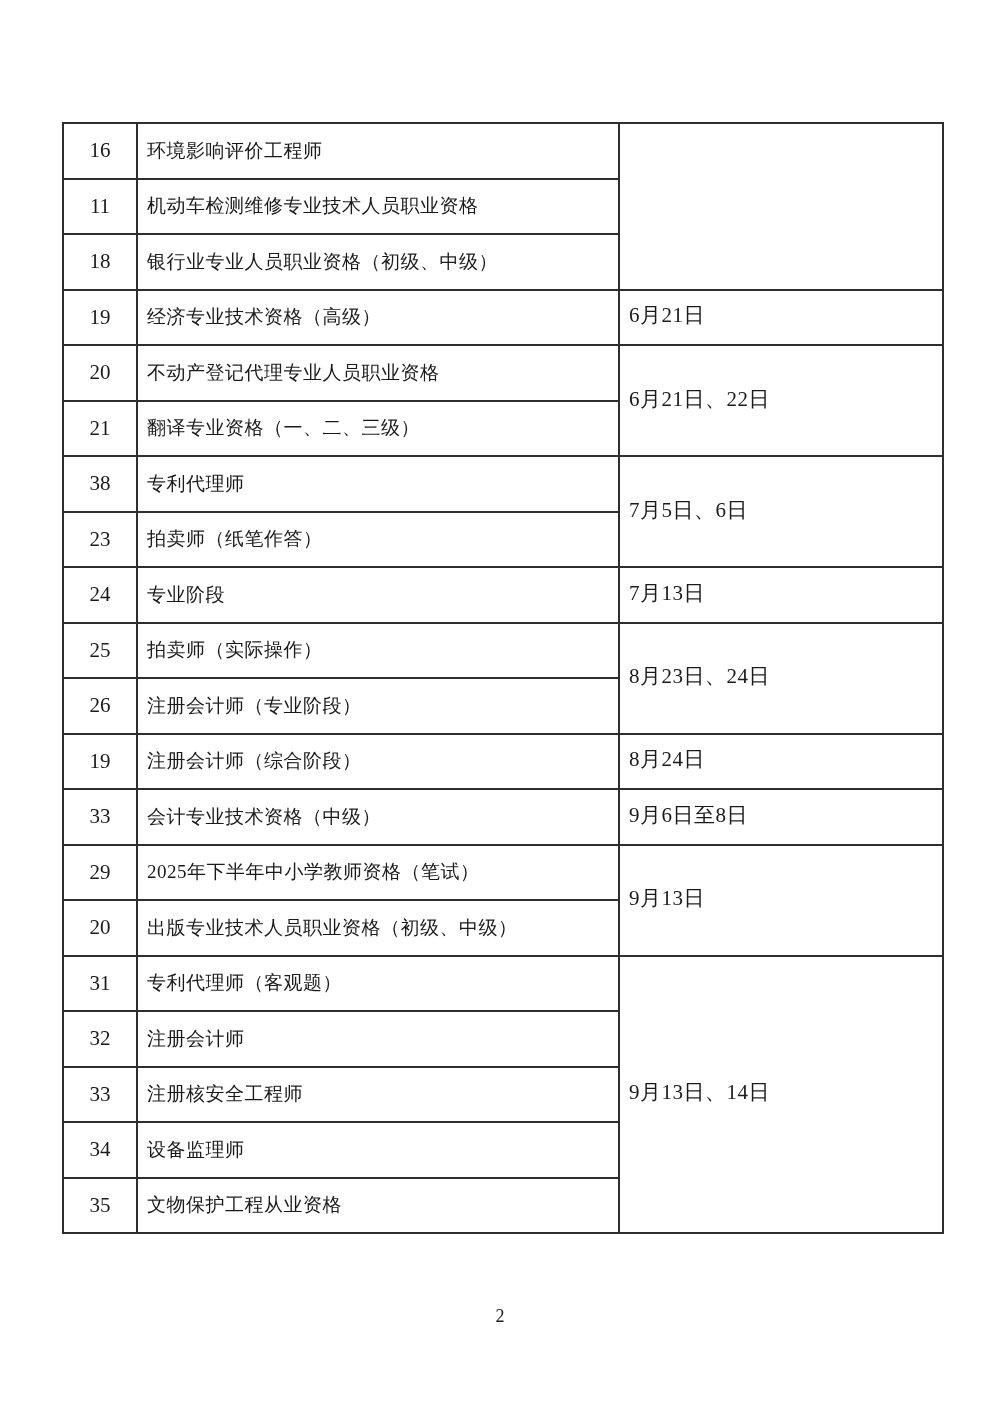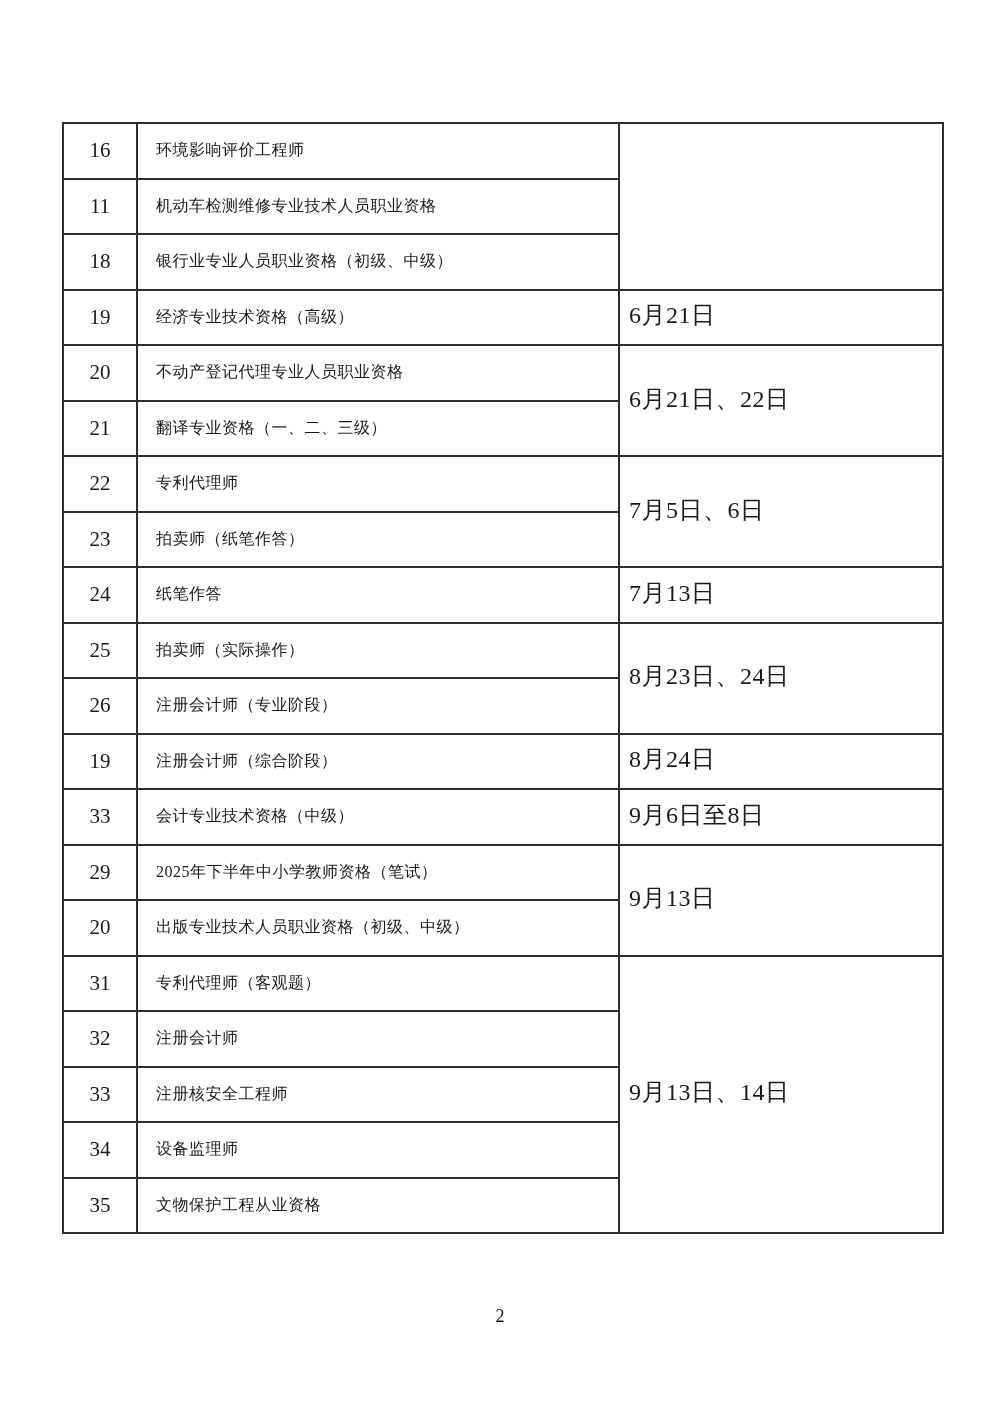--- a/index.html
+++ b/index.html
@@ -34,28 +34,28 @@
     background: transparent;
     overflow: hidden;
     white-space: nowrap;
   }
   td.num {
     text-align: center;
     font-size: 21px;
     font-family: "Liberation Serif", "DejaVu Serif", serif;
   }
   td.name {
-    padding: 0 6px 0 18px;
-    font-size: 16px;
+    padding: 0 6px 0 9px;
+    font-size: 19px;
     letter-spacing: 0.5px;
     font-family: "Liberation Serif", "DejaVu Serif", serif;
   }
   td.date {
     padding: 0 6px 4px 9px;
-    font-size: 24px;
+    font-size: 21px;
     letter-spacing: 0.5px;
     font-family: "Liberation Serif", "DejaVu Serif", serif;
   }
   .page-number {
     position: absolute;
     top: 1306px;
     left: 0;
     width: 100%;
     text-align: center;
     font-size: 18px;
@@ -94,31 +94,31 @@
         <tr>
     <td class="num">20</td>
     <td class="name">不动产登记代理专业人员职业资格</td>
   <td class="date" rowspan="2">6月21日、22日</td>
         </tr>
         <tr>
     <td class="num">21</td>
     <td class="name">翻译专业资格（一、二、三级）</td>
   </tr>
         <tr>
-    <td class="num">22</td>
+    <td class="num">38</td>
     <td class="name">专利代理师</td>
   <td class="date" rowspan="2">7月5日、6日</td>
         </tr>
         <tr>
     <td class="num">23</td>
     <td class="name">拍卖师（纸笔作答）</td>
   </tr>
         <tr>
     <td class="num">24</td>
-    <td class="name">纸笔作答</td>
+    <td class="name">专业阶段</td>
   <td class="date" rowspan="1">7月13日</td>
         </tr>
         <tr>
     <td class="num">25</td>
     <td class="name">拍卖师（实际操作）</td>
   <td class="date" rowspan="2">8月23日、24日</td>
         </tr>
         <tr>
     <td class="num">26</td>
     <td class="name">注册会计师（专业阶段）</td>

